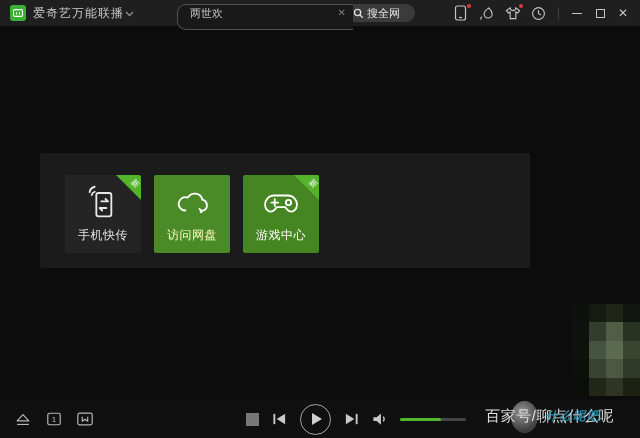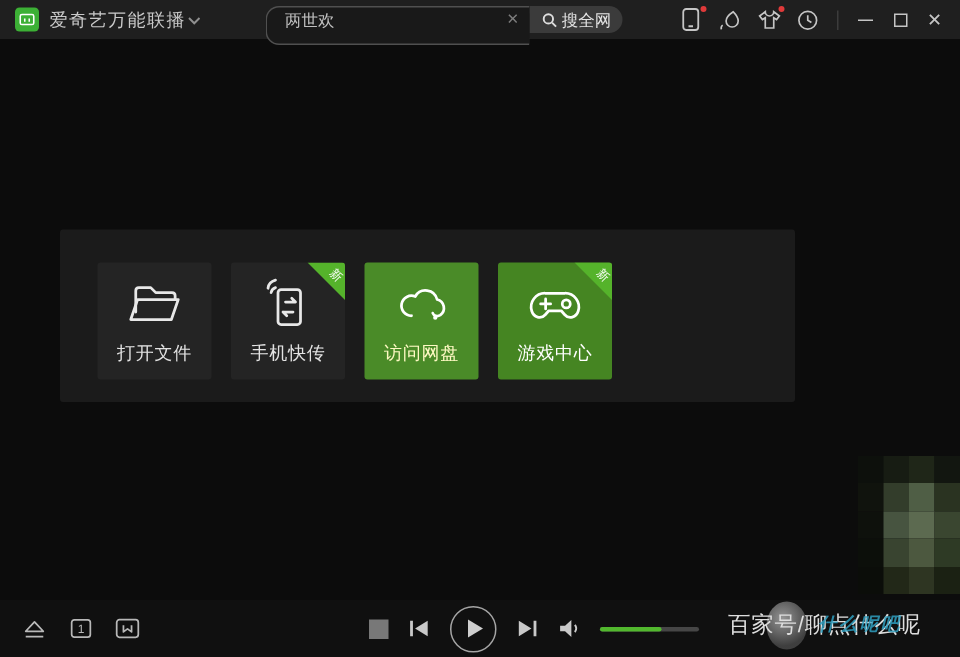--- a/index.html
+++ b/index.html
@@ -16,21 +16,21 @@
   .title-chevron { position:absolute; left:125px; top:11px; }
 
   .search { position:absolute; left:177px; top:4px; height:18px; display:flex; }
   .search-input-wrap { position:relative; width:176px; height:26px; background:#191919;
       border:1px solid #505050; border-right:none; border-radius:9px 0 0 9px; }
   .search-input-wrap input { position:absolute; left:12px; top:0; width:140px; height:16px;
       background:transparent; border:none; outline:none; color:#c0c0c0; font-size:11px;
       font-family:"Liberation Sans", sans-serif; }
   .search-clear { position:absolute; right:7px; top:2px; color:#7d7d7d; font-size:10px; cursor:pointer; }
   .search-btn { width:62px; height:18px; background:#3b3b3b; border-radius:0 9px 9px 0;
-      display:flex; align-items:center; justify-content:center; gap:3px; color:#e3e3e3;
+      display:flex; align-items:center; justify-content:flex-start; gap:3px; color:#e3e3e3;
       font-size:11px; cursor:pointer; }
 
   .tb-right { position:absolute; right:10px; top:0; height:26px; display:flex; align-items:center; gap:9px; }
   .tb-icon { position:relative; width:17px; height:17px; display:flex; align-items:center;
              justify-content:center; cursor:pointer; }
   .badge { position:absolute; top:-1px; right:-2px; width:4px; height:4px; border-radius:50%; background:#e03a3a; }
   .tb-divider { width:1px; height:13px; background:#3c3c3c; margin:0 2px; }
   .win-btn { width:14px; height:26px; display:flex; align-items:center; justify-content:center; cursor:pointer; }
   .min-glyph { width:10px; height:1px; background:#c5c5c5; }
   .max-glyph { width:9px; height:9px; border:1px solid #c5c5c5; }
@@ -145,29 +145,20 @@
           <span class="max-glyph"></span>
         </span>
       <span class="win-btn">
         <span class="close-glyph">✕</span>
       </span>
     </div>
   </div>
 
   <div class="launcher">
 
-    <div class="lbtn lbtn-dark">
-      <span class="licon">
-        <svg width="40" height="40" viewBox="0 0 48 48" fill="none" stroke="#e8e8e8" stroke-width="2.2" stroke-linejoin="round" stroke-linecap="round">
-          <path d="M9 30 V13 q0-2.5 2.5-2.5 h9.5 l4 4 h13 q2.5 0 2.5 2.5 v3"></path>
-          <path d="M5 36 l5.5-16 H43 l-5.5 16 z"></path>
-        </svg>
-      </span>
-      <span class="llabel">打开文件</span>
-    </div>
 
     <div class="lbtn lbtn-dark">
       <span class="licon">
         <svg width="40" height="40" viewBox="0 0 48 48" fill="none" stroke="#e8e8e8" stroke-width="2.2" stroke-linejoin="round" stroke-linecap="round">
           <rect x="16" y="12" width="18" height="28" rx="2.5"></rect>
           <path d="M22 22 h8 M30 22 l-3 -3 M28 30 h-8 M20 30 l3 3"></path>
           <path d="M8 11 q0.5-5 6-6.5 M10.5 14.5 q0.5-3 3.5-4"></path>
         </svg>
       </span>
       <span class="llabel">手机快传</span>

